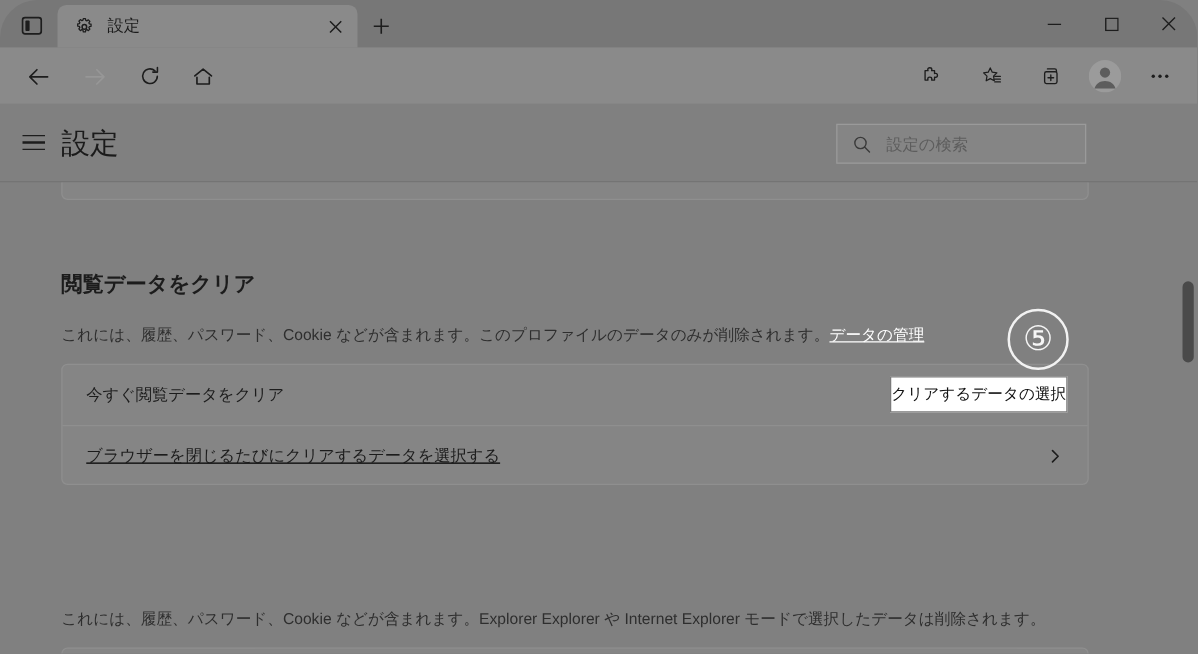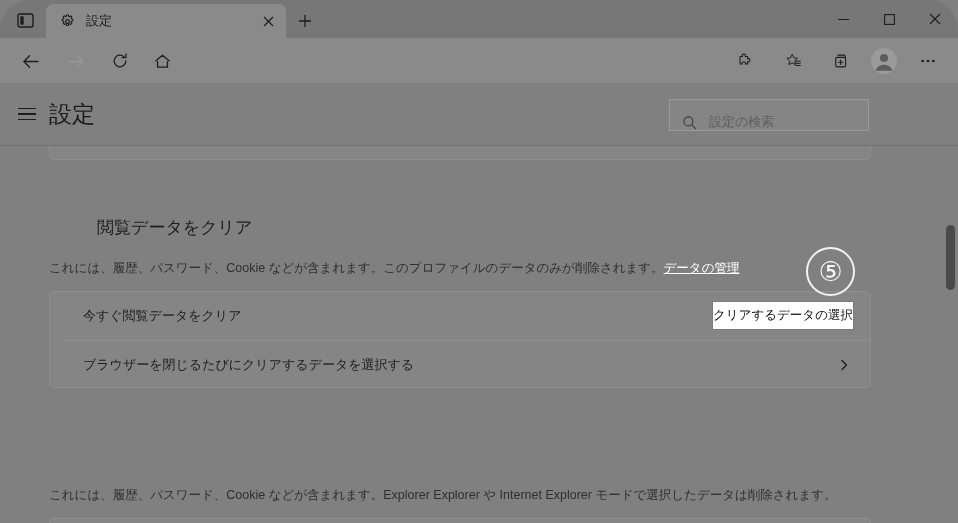--- a/index.html
+++ b/index.html
@@ -120,21 +120,21 @@
   .hamburger i { display: block; height: 1.6px; background: #1d1d1d; width: 18px; }
   .page-title {
     position: absolute; left: 49px; top: 16px;
     font-size: 23px; color: #1b1b1b; font-weight: 400;
   }
   .searchbox {
     position: absolute; left: 669px; top: 99px;
     width: 200px; height: 32px;
     border: 1px solid #9a9a9a;
     background: #858585;
-    display: flex; align-items: flex-end;
+    display: flex; align-items: center;
   }
   .searchbox .sicon { margin-left: 12px; display:flex; }
   .search-input {
     border: 0; outline: 0; background: transparent;
     font-family: inherit; font-size: 13px;
     color: #3a3a3a; margin-left: 10px; width: 140px;
   }
   .search-input::placeholder { color: #5d5d5d; }
   .header-divider {
     position: absolute; left: 0; top: 145px;
@@ -156,42 +156,41 @@
     border-radius: 5px;
   }
   .card-top-partial {
     top: -18px; height: 32px;
   }
   .card-bottom-partial {
     top: 372px; height: 40px;
   }
   .section-title {
     position: absolute;
-    font-size: 17px; font-weight: 400; color: #1c1c1c;
+    font-size: 17px; font-weight: 700; color: #1c1c1c;
     white-space: nowrap;
-    margin-left: 48px;
   }
   .section-desc {
     position: absolute;
     font-size: 12.5px; color: #2e2e2e;
     white-space: nowrap;
   }
   .section-desc a {
     color: #ffffff; text-decoration: underline;
   }
 
   .main-card {
-    top: 145px; height: 97px; padding-left: 14px;
+    top: 145px; height: 97px;
   }
   .row {
     position: relative;
     height: 48px;
     display: flex; align-items: center;
   }
-  .row + .row { border-top: 1px solid #8f8f8f; }
+  .row + .row { border-top: 1px solid #8f8f8f; text-decoration: underline; }
   .row-label {
     margin-left: 19px;
     font-size: 13px; color: #1c1c1c;
   }
   .chev {
     position: absolute; right: 20px; top: 50%;
     transform: translateY(-50%);
     display: flex;
   }
 

